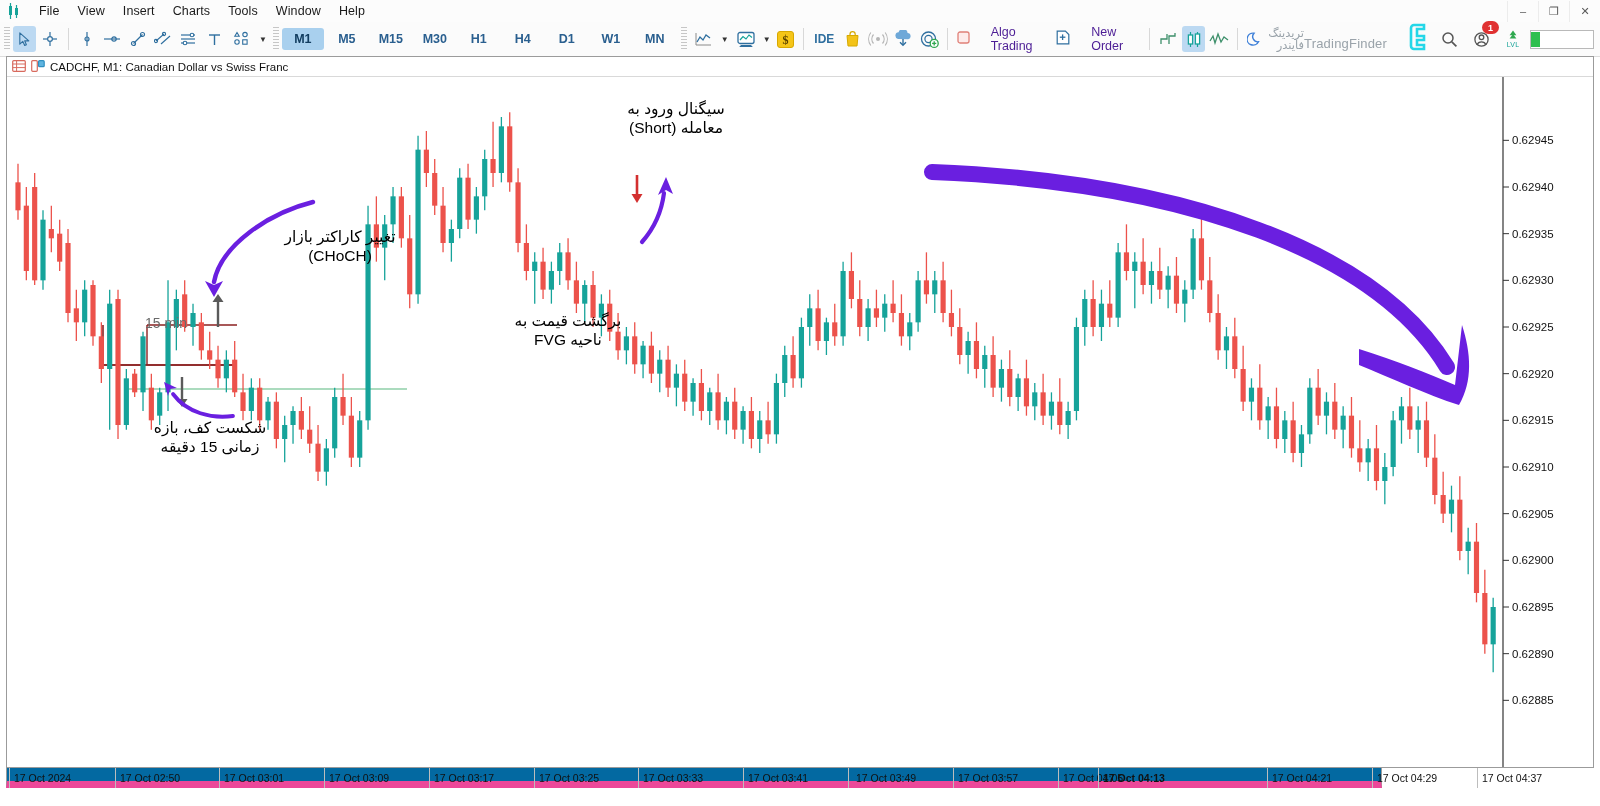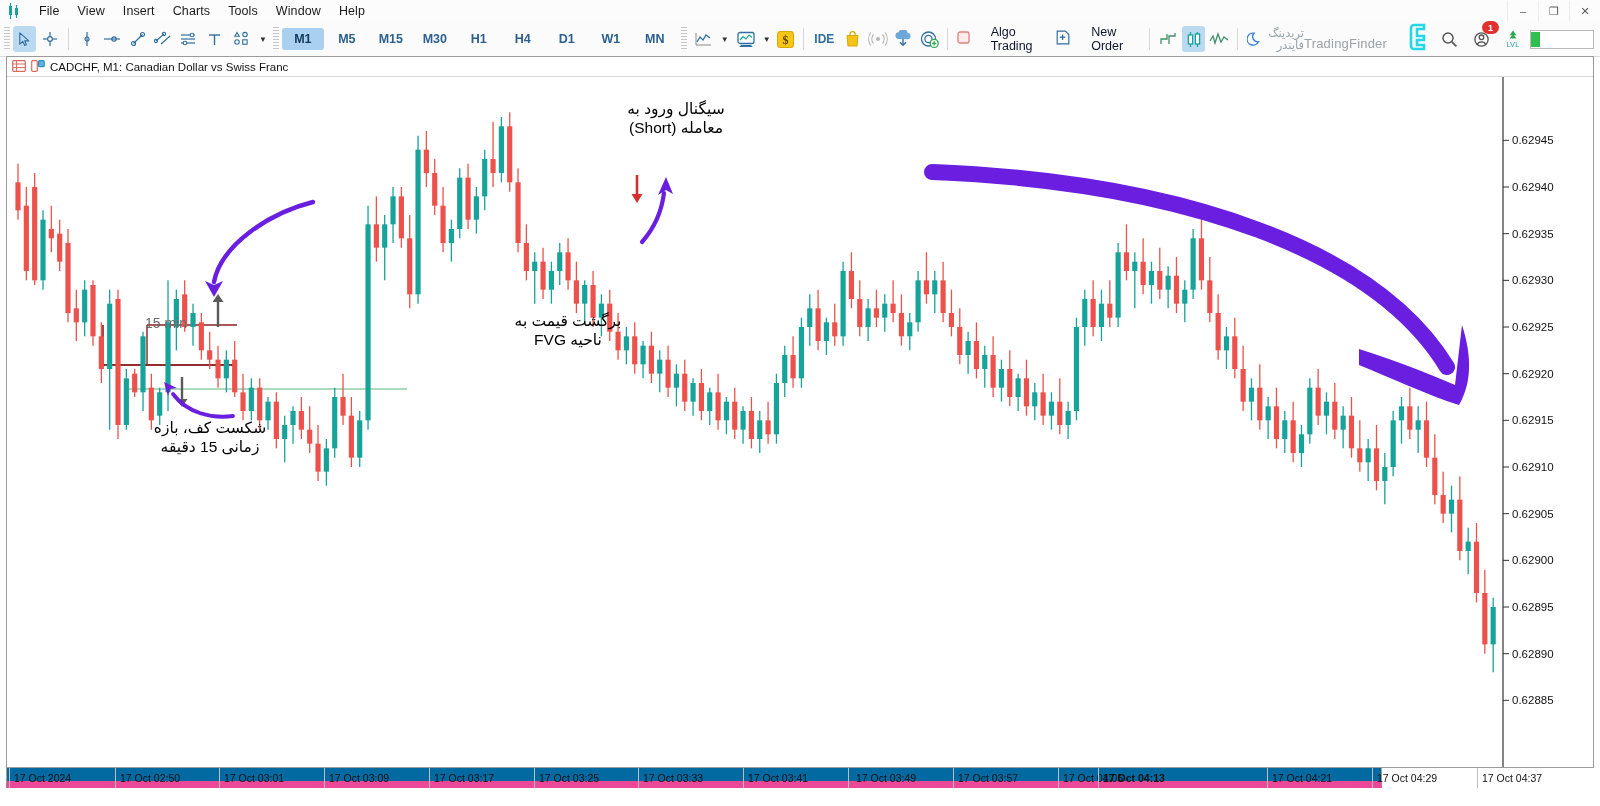--- a/index.html
+++ b/index.html
@@ -43,21 +43,21 @@
   .tf{
     min-width:30px;height:22px;padding:0 6px;margin:0 1px;border-radius:3px;
     display:flex;align-items:center;justify-content:center;
     font-size:12.5px;color:#2a5f8f;font-weight:600;
   }
   .tf.on{background:#a9d0ee;color:#123d60;}
   .tcombo{display:flex;align-items:center;}
   .caret{width:12px;height:26px;display:flex;align-items:center;justify-content:center;color:#333;font-size:8px;}
   .tlabel{
     height:24px;padding:0 8px 0 4px;display:flex;align-items:center;gap:21px;
-    font-size:12.5px;color:#0f172a;border-radius:3px;
+    font-size:12.5px;color:#4c1d95;border-radius:3px;
   }
   .brand{
     margin-left:auto;display:flex;align-items:center;gap:7px;padding-right:6px;
   }
   .brand-txt{display:flex;align-items:flex-end;line-height:1.08;}
   .brand-fa{font-size:11.5px;color:#9aa3aa;direction:rtl;}
   .brand-en{font-size:13px;color:#9aa3aa;letter-spacing:.2px;}
   .brand-mark{font-size:26px;color:#24d7e8;line-height:1;font-weight:300;}
   .rightgrp{display:flex;align-items:center;gap:2px;padding-right:6px;}
   .badge{
@@ -1177,20 +1177,22 @@
             <path d="M226 339 C 205 342, 180 336, 166 317" fill="none" stroke="#6a1fe0" stroke-width="3.8" stroke-linecap="round"></path>
             <path d="M157 305 l13 6 l-7 1 l-2 7 z" fill="#6a1fe0"></path>
           </g>
           <g>
             <path d="M925 95 C 1180 105, 1370 175, 1440 290" fill="none" stroke="#6a1fe0" stroke-width="16" stroke-linecap="round"></path>
             <path d="M1352 272 C 1390 284, 1420 296, 1448 308 L 1455 248 C 1464 276, 1466 304, 1452 328 C 1420 318, 1382 300, 1352 288 Z" fill="#6a1fe0"></path>
           </g>
         </g>
       </svg>
 
+      <div class="anno f16" style="left:258px;top:150px;width:150px;">تغییر کاراکتر بازار
+(CHoCH)</div>
       <div class="anno f16" style="left:594px;top:22px;width:150px;">سیگنال ورود به
 معامله (Short)</div>
       <div class="anno f16" style="left:486px;top:234px;width:150px;">برگشت قیمت به
 ناحیه FVG</div>
       <div class="anno f16" style="left:128px;top:341px;width:150px;">شکست کف، بازه
 زمانی 15 دقیقه</div>
       <div class="anno f14" style="left:138px;top:238px;width:60px;color:#6a6a6a;direction:ltr;text-align:left;">15 min</div>
     </div>
   </div>
 

